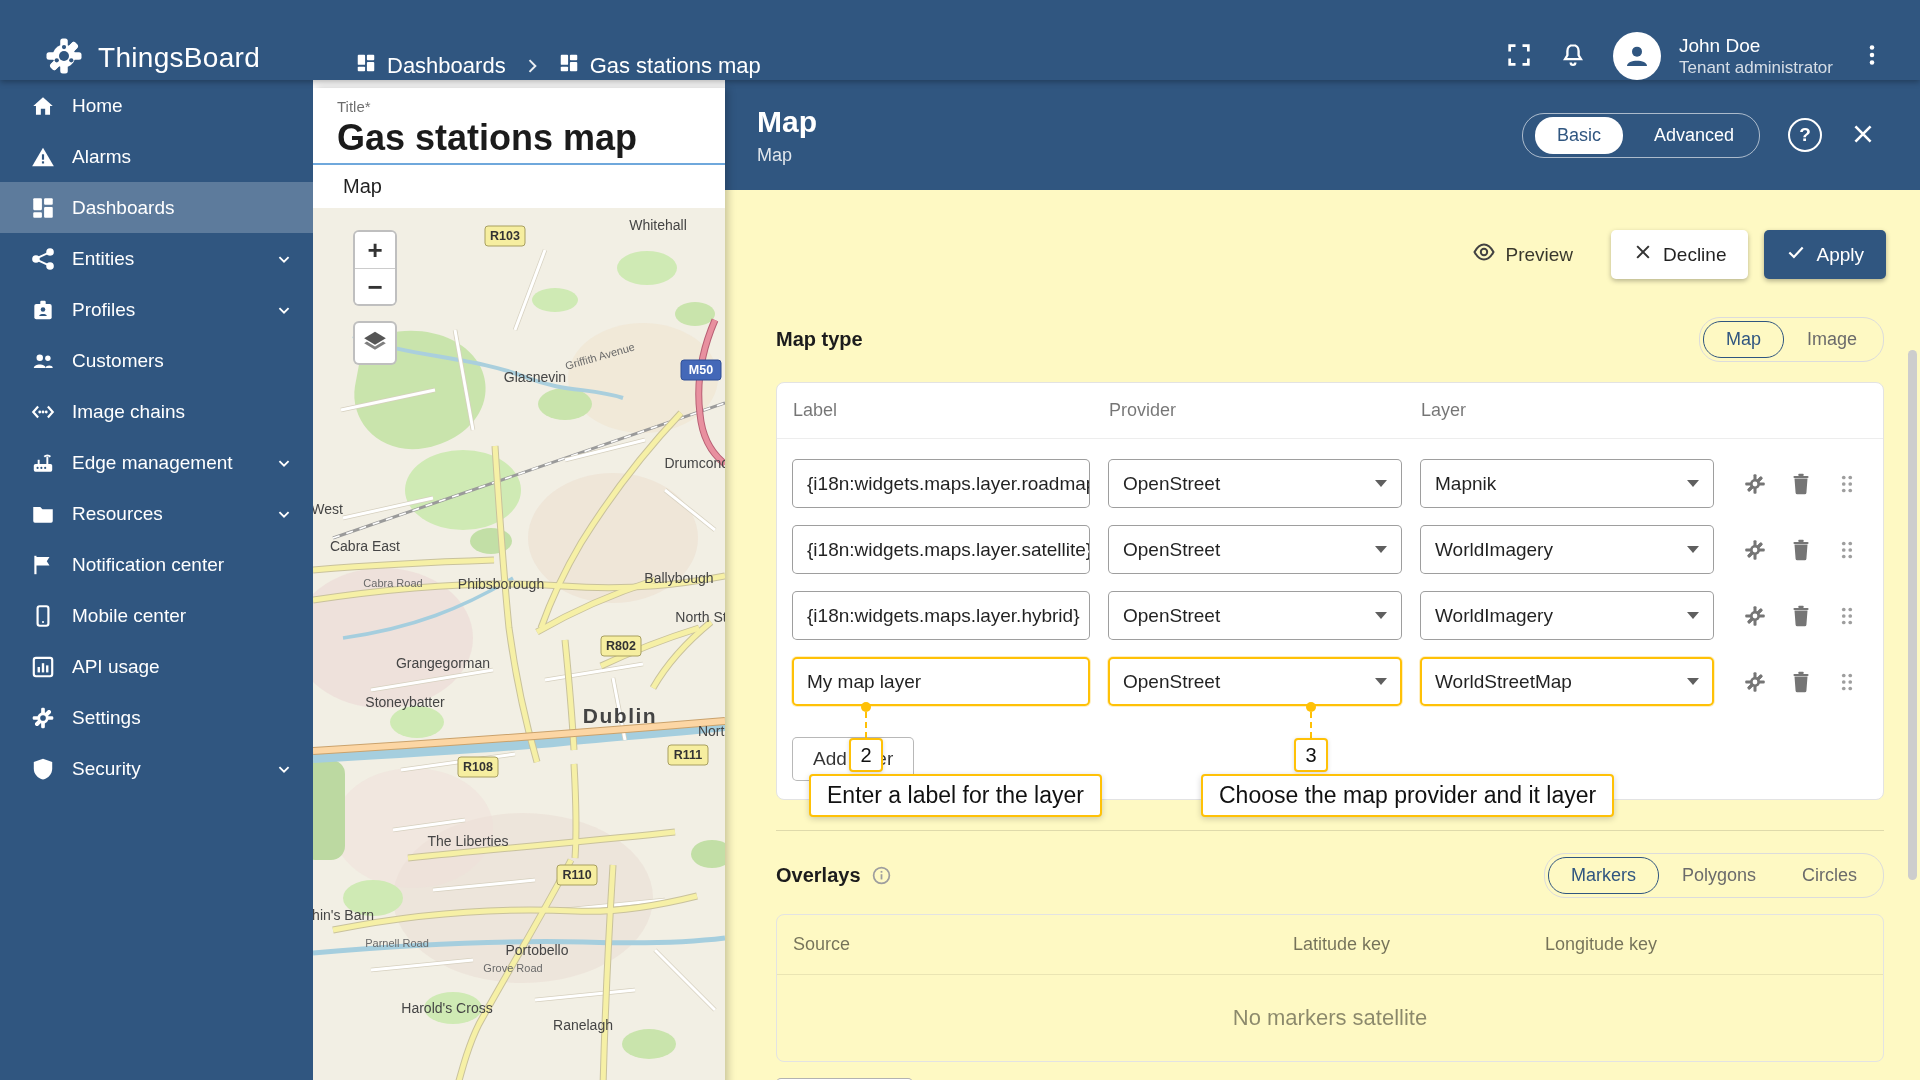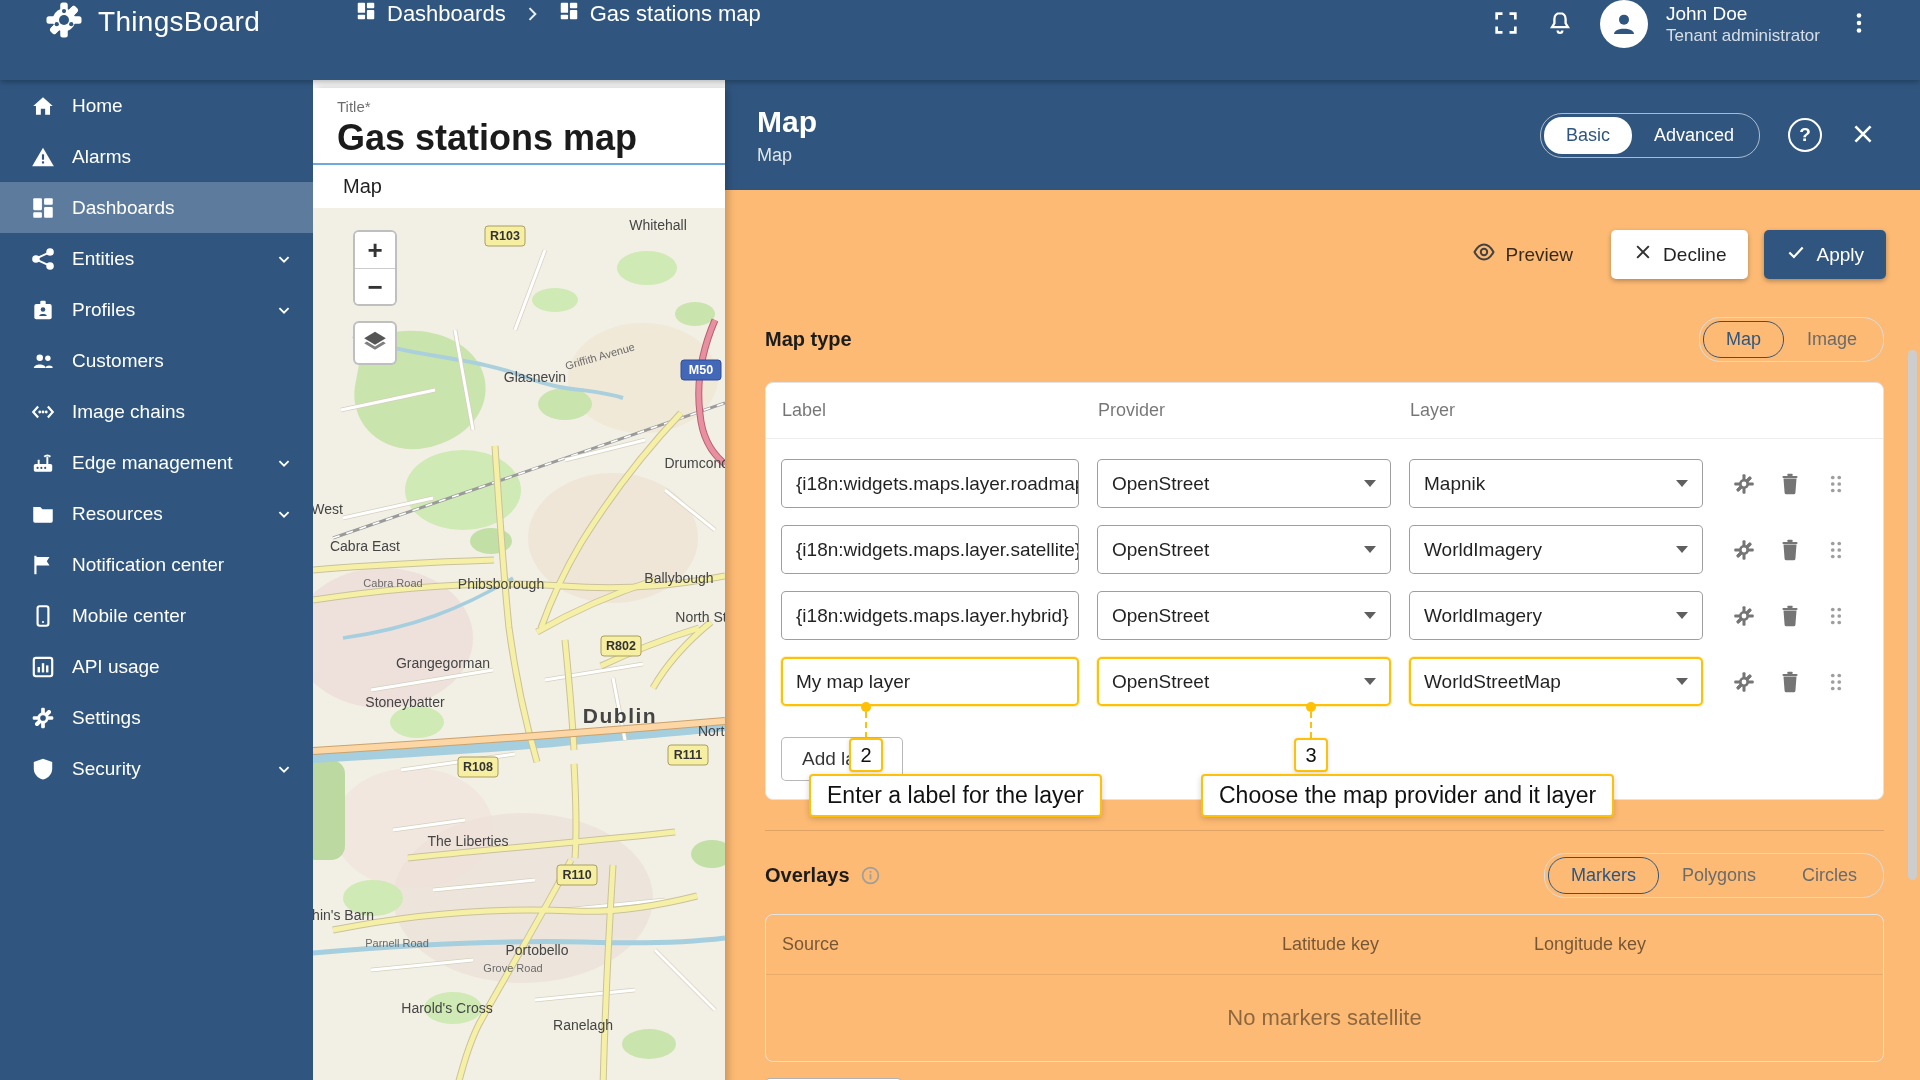--- a/index.html
+++ b/index.html
@@ -2,27 +2,27 @@
 <html><head>
 <meta charset="utf-8">
 <style>
   html,body{margin:0;padding:0;background:#e8e8e8;}
   *{box-sizing:border-box;}
   .app{position:relative;width:1920px;height:1080px;overflow:hidden;background:#fff;
        font-family:"Liberation Sans",sans-serif;color:#212121;}
 
   
   .topbar{position:absolute;left:0;top:0;width:1920px;height:80px;background:#305680;
-          display:flex;align-items:flex-start;z-index:30;box-shadow:0 2px 6px rgba(0,0,0,.3);}
+          display:flex;align-items:flex-end;z-index:30;box-shadow:0 2px 6px rgba(0,0,0,.3);}
   .logo{width:313px;display:flex;align-items:center;padding-left:44px;}
   .logo-text{color:#fff;font-size:28px;font-weight:500;margin-left:14px;letter-spacing:.3px;}
   .breadcrumb{display:flex;align-items:center;color:#fff;margin-left:42px;}
   .crumb{display:flex;align-items:center;gap:10px;font-size:22px;font-weight:500;cursor:pointer;}
   .crumb-sep{margin:0 16px;display:flex;align-items:center;opacity:.9;}
-  .topbar-right{margin-left:auto;display:flex;align-items:center;gap:26px;padding-right:48px;color:#fff;}
+  .topbar-right{margin-left:auto;display:flex;align-items:center;gap:26px;padding-right:35px;color:#fff;}
   .icon-btn{background:none;border:none;padding:0;cursor:pointer;display:flex;align-items:center;}
   .avatar{width:48px;height:48px;border-radius:50%;background:#fff;display:flex;align-items:center;justify-content:center;}
   .user-info{line-height:1.25;margin-left:-8px;}
   .user-name{font-size:19px;color:#fff;}
   .user-role{font-size:17px;color:rgba(255,255,255,.8);}
 
   
   .sidebar{position:absolute;left:0;top:80px;width:313px;height:1000px;background:#305680;z-index:20;overflow:hidden;}
   .nav-item{display:flex;align-items:center;height:51px;padding:0 18px 0 28px;color:#fff;cursor:pointer;}
   .nav-item.active{background:rgba(255,255,255,.22);}
@@ -46,25 +46,25 @@
   .layers-ctl{top:113px;width:44px;height:44px;display:flex;align-items:center;justify-content:center;cursor:pointer;}
 
   
   .panel{position:absolute;left:725px;top:80px;width:1195px;height:1000px;background:#fff;z-index:5;}
   .panel-head{height:110px;background:#305680;color:#fff;display:flex;align-items:center;padding:0 44px 0 32px;}
   .ph-titles{line-height:1.2;}
   .ph-title{font-size:30px;font-weight:700;}
   .ph-sub{font-size:18px;color:rgba(255,255,255,.85);margin-top:5px;}
   .ph-right{margin-left:auto;display:flex;align-items:center;gap:28px;}
   .mode-toggle{display:flex;align-items:center;border:1px solid rgba(255,255,255,.6);border-radius:22px;padding:3px;}
-  .mode-opt{font-size:18px;font-weight:500;padding:8px 22px;border-radius:18px;cursor:pointer;color:#fff;}
+  .mode-opt{font-size:18px;font-weight:500;padding:8px 22px;border-radius:18px;cursor:pointer;color:#fff;margin-left:9px;}
   .mode-opt.sel{background:#fff;color:#305680;}
   .help-circle{width:34px;height:34px;border:2px solid #fff;border-radius:50%;display:flex;align-items:center;justify-content:center;
                font-size:19px;font-weight:700;color:#fff;cursor:pointer;background:none;}
-  .panel-body{position:relative;width:1195px;height:890px;overflow:hidden;background:#fdba74;}
+  .panel-body{position:relative;width:1195px;height:890px;overflow:hidden;background:#fef9c3;padding-left:11px;}
 
   .actions-row{display:flex;justify-content:flex-end;align-items:center;gap:16px;padding:40px 34px 0 0;}
   .btn{display:flex;align-items:center;gap:10px;height:49px;border-radius:5px;font-size:19px;font-weight:500;
        font-family:"Liberation Sans",sans-serif;cursor:pointer;padding:0 22px;border:none;background:none;}
   .btn-text{color:rgba(0,0,0,.78);}
   .btn-raised{background:#fff;color:rgba(0,0,0,.87);box-shadow:0 2px 5px rgba(0,0,0,.28);}
   .btn-primary{background:#305680;color:#fff;box-shadow:0 2px 5px rgba(0,0,0,.3);}
 
   .section-row{display:flex;align-items:center;justify-content:space-between;padding:0 36px 0 40px;}
   .section-row.maptype{margin-top:38px;}

